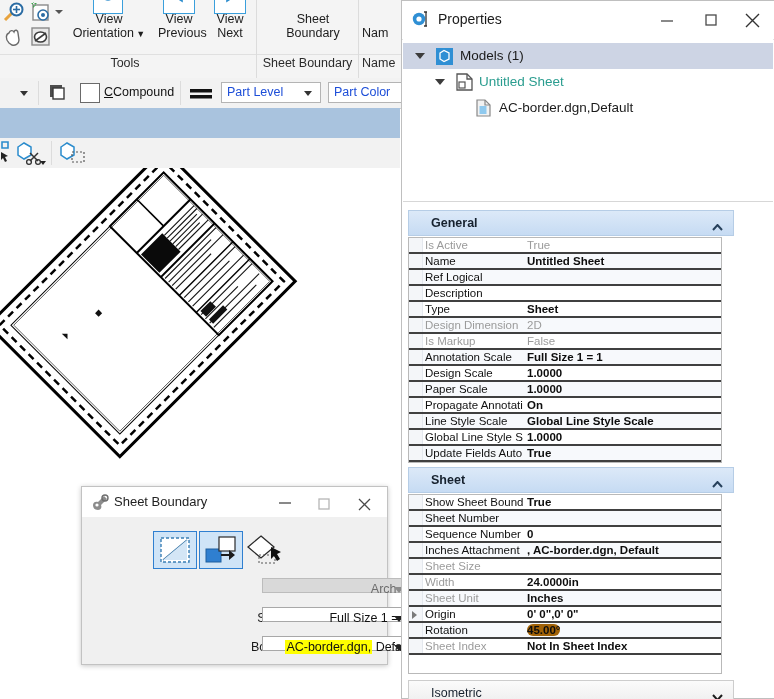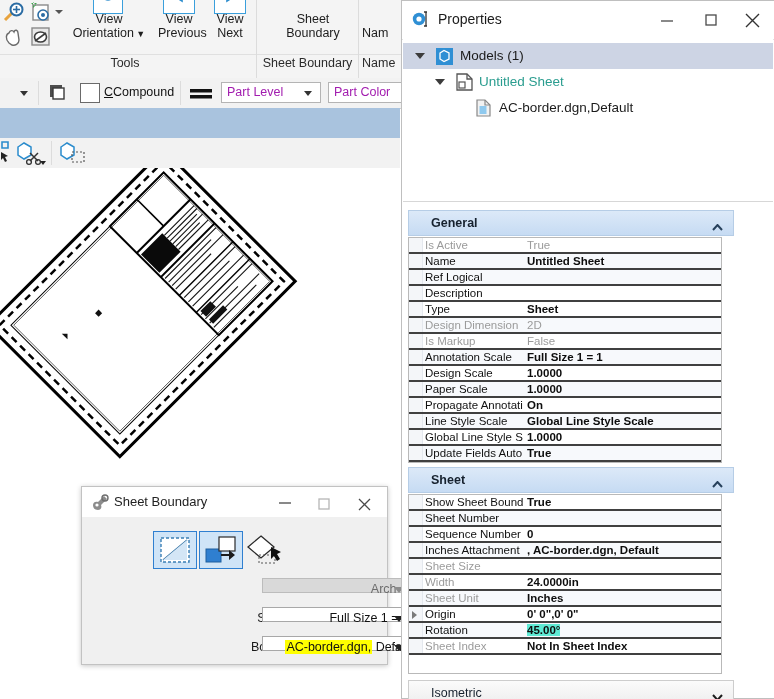--- a/index.html
+++ b/index.html
@@ -14,21 +14,21 @@
   .rib-icon{position:absolute;width:26px;height:26px;}
   .icon-svg{display:block;}
   .rib-big{position:absolute;text-align:center;font-size:12.5px;line-height:14px;color:#1d1d1d;}
   .rib-btnbox{position:absolute;border:1px solid #3a9fdc;background:#fff;box-sizing:border-box;}
   .rib-group-label{position:absolute;font-size:12.5px;color:#2b2b2b;text-align:center;}
   .rib-sep{position:absolute;width:1px;background:#dcdcdc;}
   
   #toolbar2{position:absolute;left:0;top:78px;width:410px;height:30px;background:#f2f2f2;
             border-bottom:1px solid #cfcfcf;}
   .tb-combo{position:absolute;box-sizing:border-box;border:1px solid #b4b4b4;background:#fff;
-            height:21px;line-height:19px;font-size:12.5px;padding-left:5px;color:#a21caf;}
+            height:21px;line-height:19px;font-size:12.5px;padding-left:5px;color:#1d4ed8;}
   .tb-caret{position:absolute;width:0;height:0;border-left:4px solid transparent;
             border-right:4px solid transparent;border-top:5px solid #333;}
   .tb-swatch{position:absolute;box-sizing:border-box;border:1px solid #6a6a6a;background:#fff;}
   .tb-label{position:absolute;font-size:12.5px;color:#111;}
   
   #viewheader{position:absolute;left:0;top:108px;width:400px;height:30px;background:#a9c3de;}
   #viewtools{position:absolute;left:0;top:138px;width:400px;height:30px;background:#f2f2f2;
              border-bottom:1px solid #d0d0d0;}
   #canvas{position:absolute;left:0;top:168px;width:400px;height:531px;background:#fff;overflow:hidden;}
   
@@ -73,21 +73,21 @@
   .prow{position:relative;height:16px;box-sizing:border-box;border-bottom:2px solid #404040;}
   .prow .gut{position:absolute;left:0;top:0;width:13px;height:100%;background:#f4f6f9;
              border-right:1px solid #e4e8ee;}
   .prow .pk{position:absolute;left:16px;top:1px;font-size:11.5px;color:#111;white-space:nowrap;
             overflow:hidden;width:98px;}
   .prow .pk.dis{color:#9b9b9b;}
   .prow .pv{position:absolute;left:118px;top:1px;font-size:11.5px;font-weight:bold;color:#0d0d0d;
             white-space:nowrap;}
   .prow .pv.dis{font-weight:normal;color:#9b9b9b;}
   .prow.alt{background:#f7f9fc;}
-  .prow .pv .hl{background:#5eead4;}
+  .prow .pv .hl{background:#a16207;border-radius:6px;}
   .prow .expander{position:absolute;left:3px;top:4px;width:0;height:0;
         border-top:4px solid transparent;border-bottom:4px solid transparent;border-left:5px solid #7a7a7a;}
   
   .vscroll{position:absolute;width:17px;background:#f0f0f0;border-left:1px solid #e0e0e0;}
   .vscroll .thumb{position:absolute;left:2px;width:13px;background:#c5c5c5;border-radius:1px;}
   .vscroll .sbar-up,.vscroll .sbar-dn{position:absolute;left:0;width:17px;height:17px;}
   .pg-sep{position:absolute;height:1px;background:#d7d7d7;}
 </style>
 </head>
 <body>

